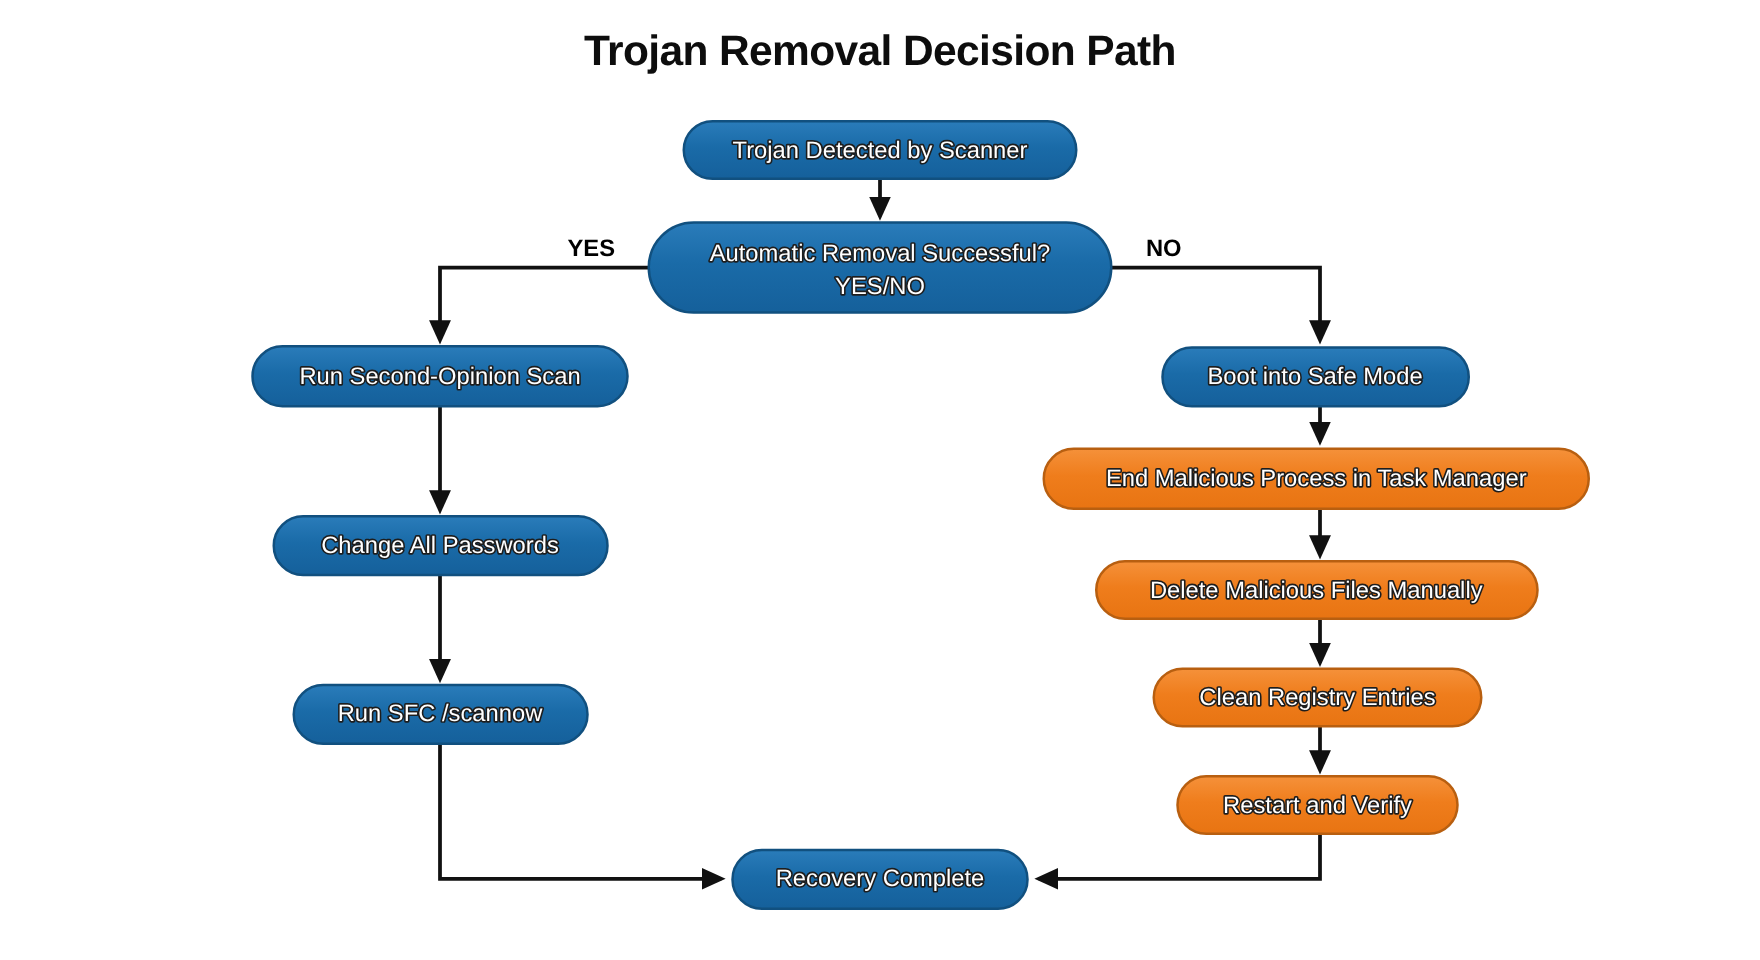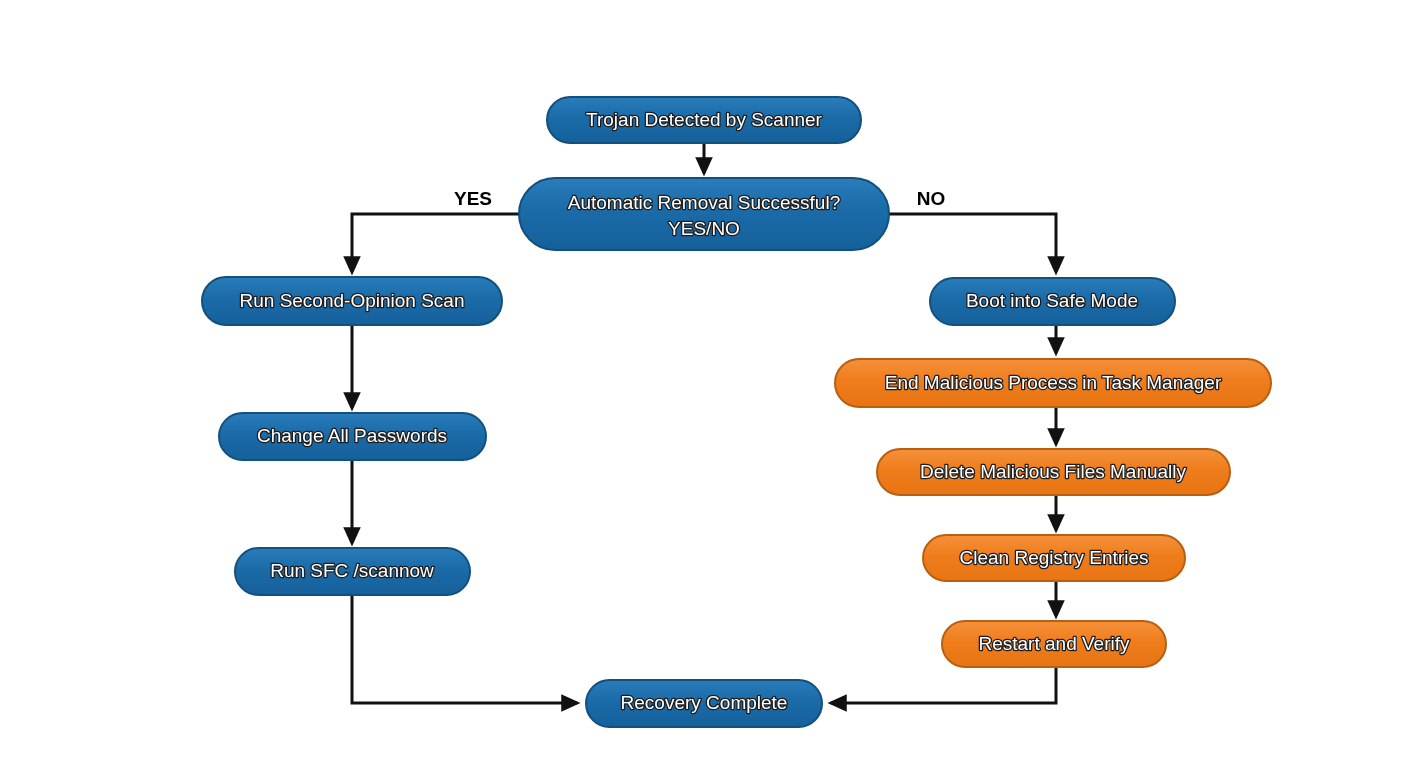--- a/index.html
+++ b/index.html
@@ -73,20 +73,21 @@
     fill: #000000;
     text-anchor: middle;
     dominant-baseline: middle;
   }
 </style>
 </head>
 <body>
 
 <div id="canvas">
 
+  <div id="chart-title">Trojan Removal Decision Path</div>
 
   <svg id="flow" viewBox="0 0 1408 768">
     <defs>
       <linearGradient id="blueGrad" x1="0" y1="0" x2="0" y2="1">
         <stop offset="0%" stop-color="#2a7cba"></stop>
         <stop offset="45%" stop-color="#1a6ba8"></stop>
         <stop offset="100%" stop-color="#15609b"></stop>
       </linearGradient>
       <linearGradient id="orangeGrad" x1="0" y1="0" x2="0" y2="1">
         <stop offset="0%" stop-color="#f5913a"></stop>

